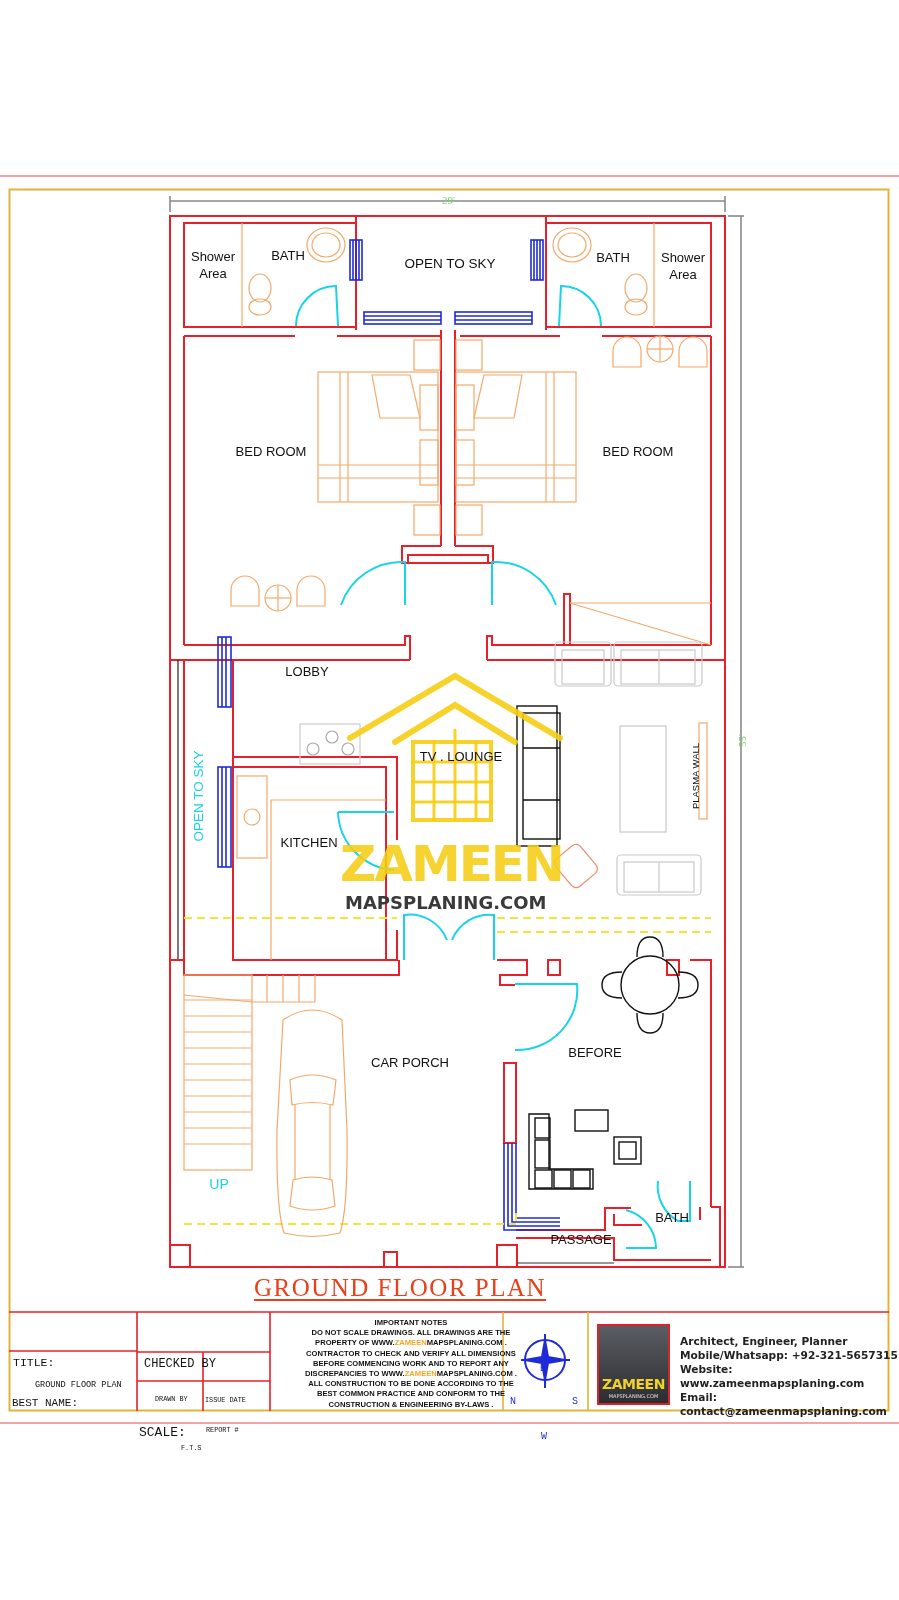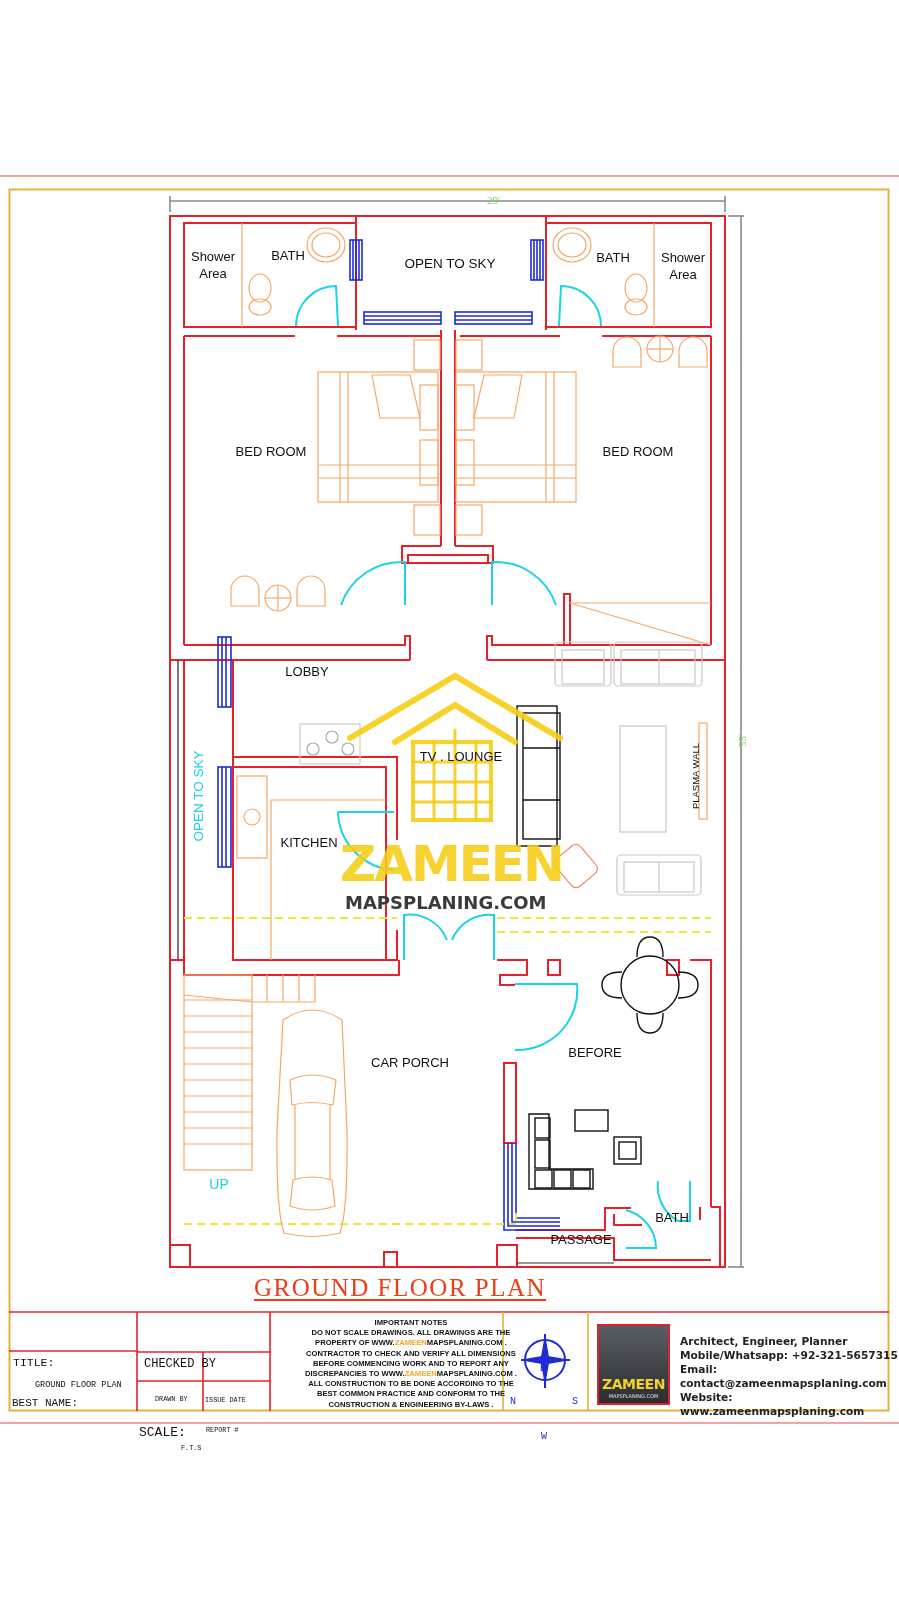--- a/index.html
+++ b/index.html
@@ -298,21 +298,21 @@
 
   <g stroke="#f2d22a" stroke-width="2.2" fill="none">
     <polyline points="606,1352 633,1333 660,1352"></polyline>
     <polyline points="616,1352 633,1341 650,1352"></polyline>
     <rect x="624" y="1349" width="18" height="22"></rect>
     <line x1="633" y1="1349" x2="633" y2="1371"></line>
     <line x1="624" y1="1360" x2="642" y2="1360"></line>
   </g>
 </svg>
 
-<div class="lbl dim" style="left:442px;top:195px;margin-left:45px;">29'</div>
+<div class="lbl dim" style="left:442px;top:195px;">29'</div>
 <div class="lbl dim" style="left:736px;top:735px;transform:rotate(-90deg);">55'</div>
 
 <div class="lbl c" style="left:213px;top:256px;">Shower</div>
 <div class="lbl c" style="left:213px;top:273px;">Area</div>
 <div class="lbl c" style="left:288px;top:255px;">BATH</div>
 <div class="lbl c" style="left:450px;top:264px;font-size:13.5px;">OPEN TO SKY</div>
 <div class="lbl c" style="left:613px;top:257px;">BATH</div>
 <div class="lbl c" style="left:683px;top:257px;">Shower</div>
 <div class="lbl c" style="left:683px;top:274px;">Area</div>
 
@@ -364,15 +364,15 @@
 <div class="tb" style="left:541px;top:1390px;font-size:10px;color:#1f2bd6;">W</div>
 
 <div class="logo-box">
   <div class="logo-word">ZAMEEN</div>
   <div class="logo-sub">MAPSPLANING.COM</div>
 </div>
 
 <div class="contact">
   <div>Architect, Engineer, Planner</div>
   <div>Mobile/Whatsapp: +92-321-5657315</div>
+  <div>Website: www.zameenmapsplaning.com</div>
   <div>Email: contact@zameenmapsplaning.com</div>
-  <div>Website: www.zameenmapsplaning.com</div>
 </div>
 
 </body></html>

